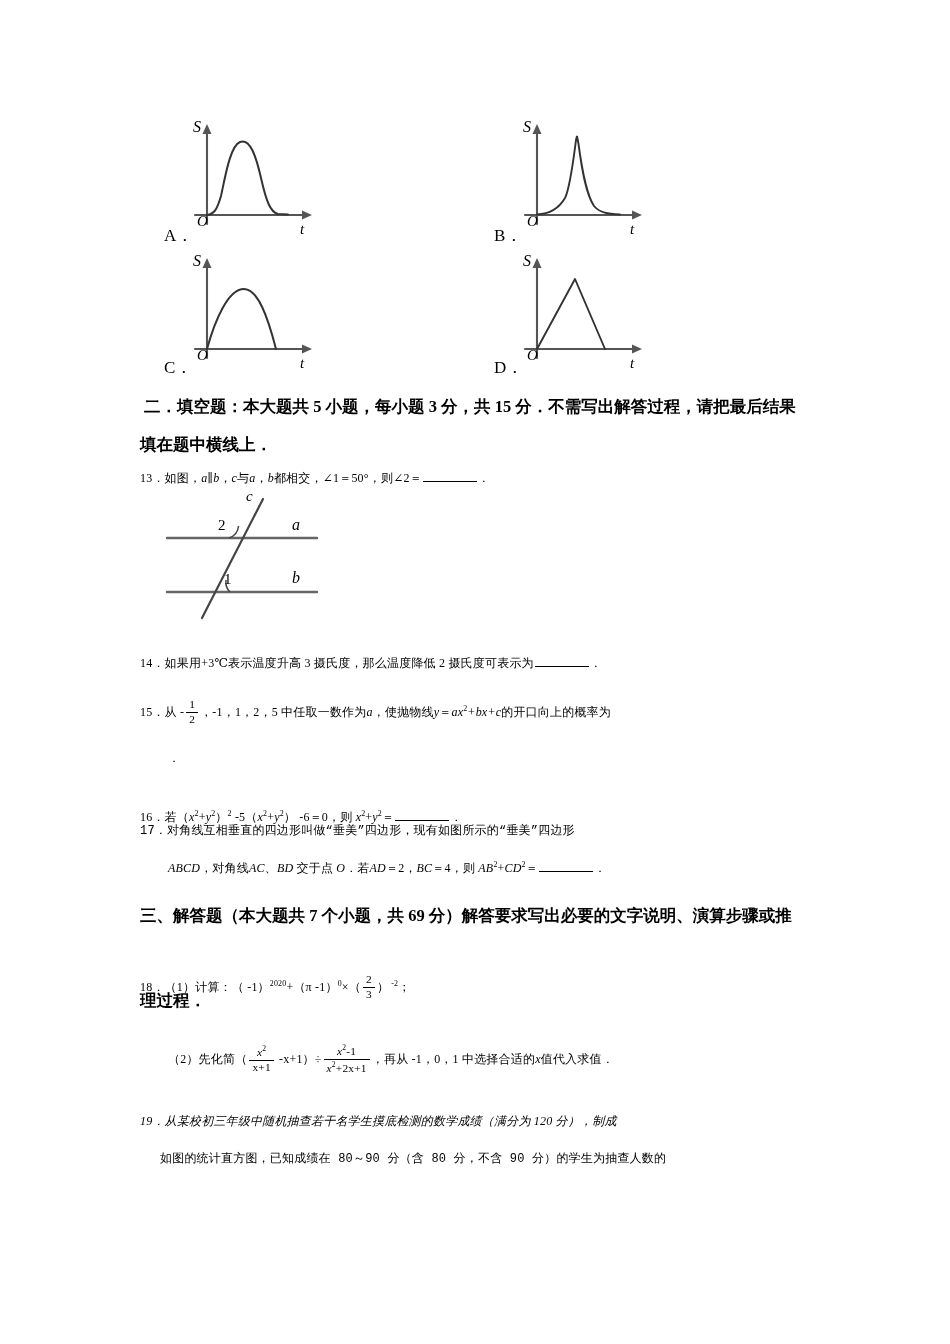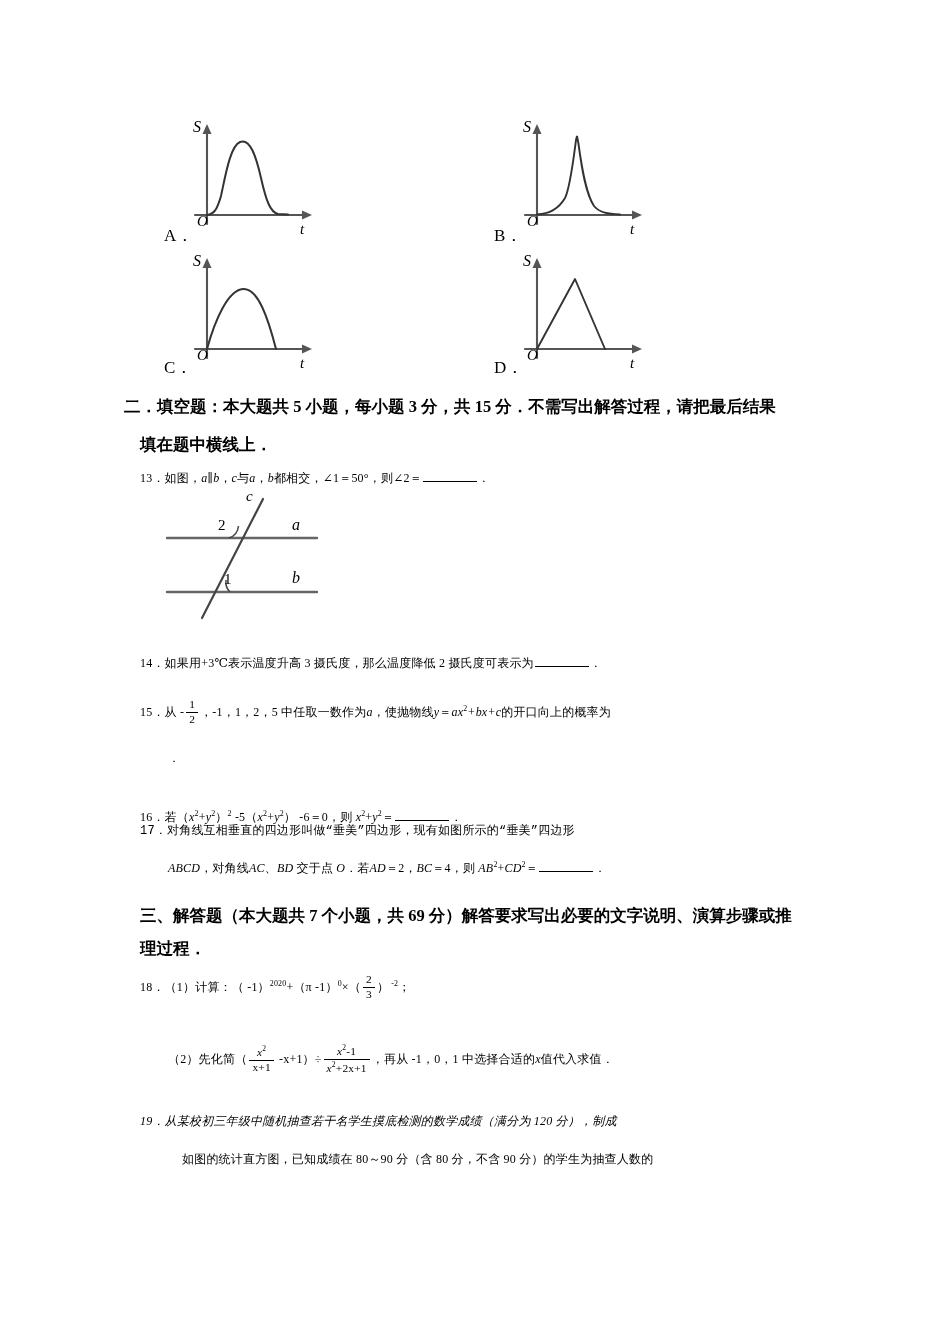--- a/index.html
+++ b/index.html
@@ -153,21 +153,21 @@
         <path d="M122 97 L112 92.5 L112 101.5 Z" fill="#555555" stroke="none"></path>
       </g>
       <path d="M17 97 L 55 27 L 85 97" stroke="#333333" stroke-width="1.9" fill="none" stroke-linejoin="round" stroke-linecap="round"></path>
     </svg>
   </div>
   <span class="abs ital" style="left:523px; top:252px; font-size:16px;">S</span>
   <span class="abs ital" style="left:527px; top:347px; font-size:15px;">O</span>
   <span class="abs ital" style="left:630px; top:355px; font-size:15px;">t</span>
   <span class="opt-label" style="left:494px; top:356px;">D．</span>
 
-  <div class="abs bold-head" style="left:124px; top:396px;">二．填空题：本大题共 5 小题，每小题 3 分，共 15 分．不需写出解答过程，请把最后结果</div>
+  <div class="abs bold-head" style="left:144px; top:396px;">二．填空题：本大题共 5 小题，每小题 3 分，共 15 分．不需写出解答过程，请把最后结果</div>
   <div class="abs bold-head" style="left:140px; top:434px;">填在题中横线上．</div>
 
   <div class="abs body-text" style="left:140px; top:470px;">
     <span>13．</span><span>如图，</span><span class="ital">a</span><span>∥</span><span class="ital">b</span><span>，</span><span class="ital">c</span><span>与</span><span class="ital">a</span><span>，</span><span class="ital">b</span><span>都相交，∠1＝50°，则∠2＝</span><span class="blank"></span><span>．</span>
   </div>
 
   <div class="fig13" style="left:165px; top:487px;">
     <svg width="175" height="135" viewBox="0 0 175 135" xmlns="http://www.w3.org/2000/svg">
 
       <line x1="2" y1="51" x2="152" y2="51" stroke="#666666" stroke-width="2.4" stroke-linecap="round"></line>
@@ -201,29 +201,29 @@
   </div>
 
   <div class="abs body-text" style="left:140px; top:825px;font-family:Liberation Mono, monospace;">
     <span>17．</span><span>对角线互相垂直的四边形叫做“垂美”四边形，现有如图所示的“垂美”四边形</span>
   </div>
   <div class="abs body-text" style="left:168px; top:860px;">
     <span class="ital">ABCD</span><span>，对角线</span><span class="ital">AC</span><span>、</span><span class="ital">BD</span><span> 交于点 </span><span class="ital">O</span><span>．若</span><span class="ital">AD</span><span>＝2，</span><span class="ital">BC</span><span>＝4，则 </span><span class="ital">AB</span><span class="sup-up">2</span><span>+</span><span class="ital">CD</span><span class="sup-up">2</span><span>＝</span><span class="blank"></span><span>．</span>
   </div>
 
   <div class="abs bold-head" style="left:140px; top:905px;text-align:right;">三、解答题（本大题共 7 个小题，共 69 分）解答要求写出必要的文字说明、演算步骤或推</div>
-  <div class="abs bold-head" style="left:140px; top:938px;">理过程．</div>
+  <div class="abs bold-head" style="left:140px; top:990px;">理过程．</div>
 
   <div class="abs body-text" style="left:140px; top:975px;">
     <span>18．</span><span>（1）计算：（ -1）</span><span class="sup-up">2020</span><span>+（π -1）</span><span class="sup-up">0</span><span>×（</span><span class="frac"><span class="num">2</span><span class="den">3</span></span><span>）</span><span class="sup-up"> -2</span><span>；</span>
   </div>
 
   <div class="abs body-text" style="left:168px; top:1045px;">
     <span>（2）先化简（</span><span class="frac"><span class="num"><span class="ital">x</span><span class="sup-up">2</span></span><span class="den">x+1</span></span><span> -x+1）÷</span><span class="frac"><span class="num"><span class="ital">x</span><span class="sup-up">2</span><span>-1</span></span><span class="den"><span class="ital">x</span><span class="sup-up">2</span><span>+2x+1</span></span></span><span>，再从 -1，0，1 中选择合适的</span><span class="ital">x</span><span>值代入求值．</span>
   </div>
 
   <div class="abs body-text" style="left:140px; top:1115px;font-style:italic;">
     <span>19．</span><span>从某校初三年级中随机抽查若干名学生摸底检测的数学成绩（满分为 120 分），制成</span>
   </div>
-  <div class="abs body-text" style="left:182px; top:1153px;">如图的统计直方图，已知成绩在 80～90 分（含 80 分，不含 90 分）的学生为抽查人数的</div>
+  <div class="abs body-text" style="left:160px; top:1153px;font-family:Liberation Mono, monospace;">如图的统计直方图，已知成绩在 80～90 分（含 80 分，不含 90 分）的学生为抽查人数的</div>
 
 
 </div>
 
 </body></html>

